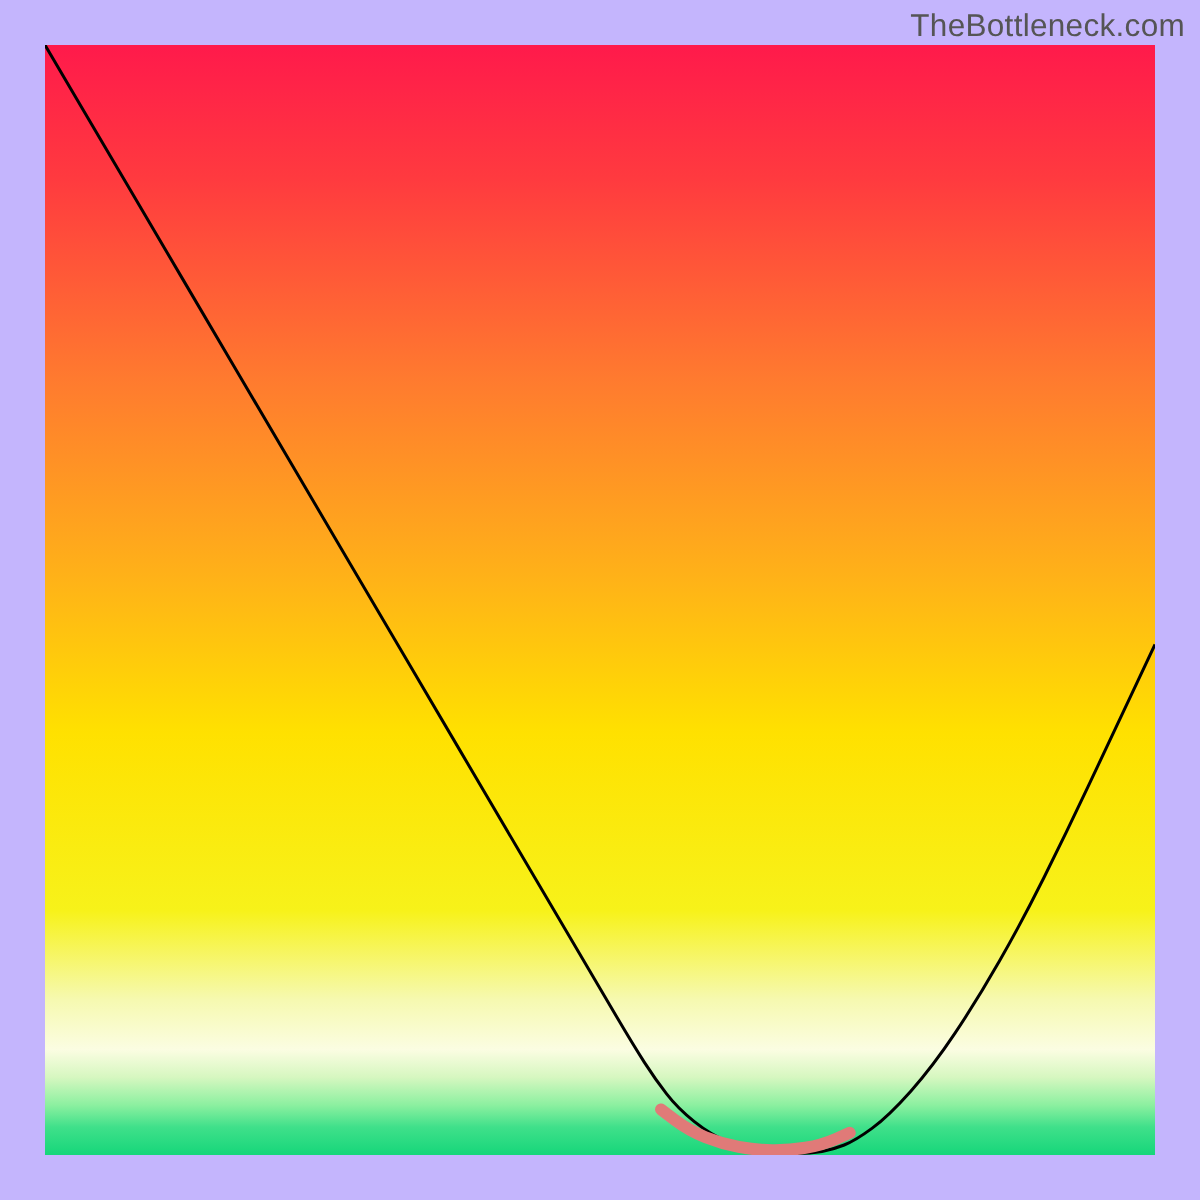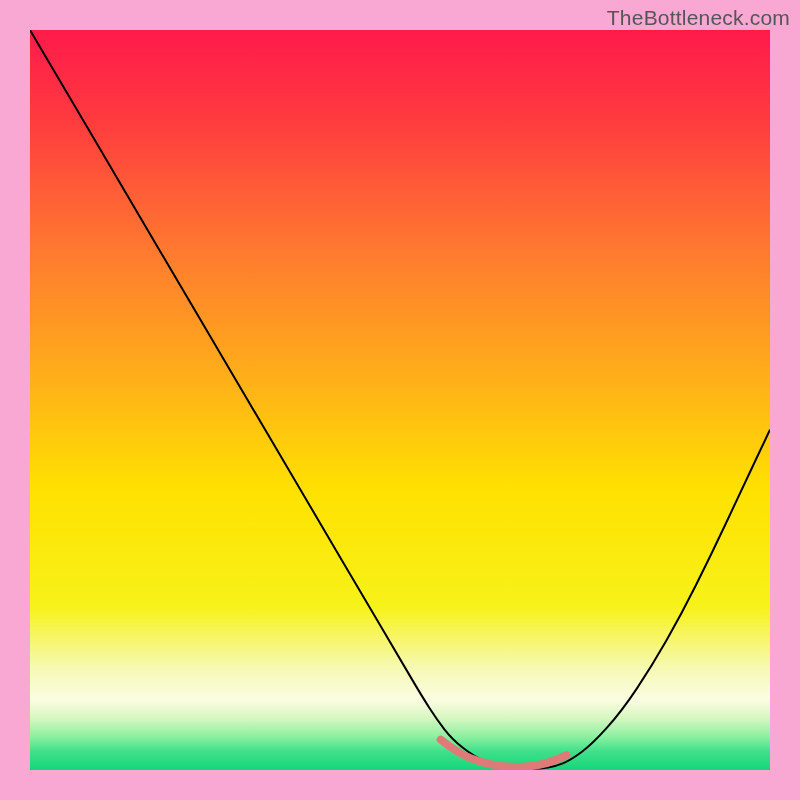--- a/index.html
+++ b/index.html
@@ -8,21 +8,21 @@
     width: 800px;
     height: 800px;
     overflow: hidden;
     background: #000;
     font-family: Arial, Helvetica, sans-serif;
   }
   .frame {
     position: relative;
     width: 800px;
     height: 800px;
-    background: #f9a8d4;
+    background: #c4b5fd;
   }
   .plot {
     position: absolute;
     left: 30px;
     top: 30px;
     width: 740px;
     height: 740px;
     overflow: hidden;
   }
   .watermark {

